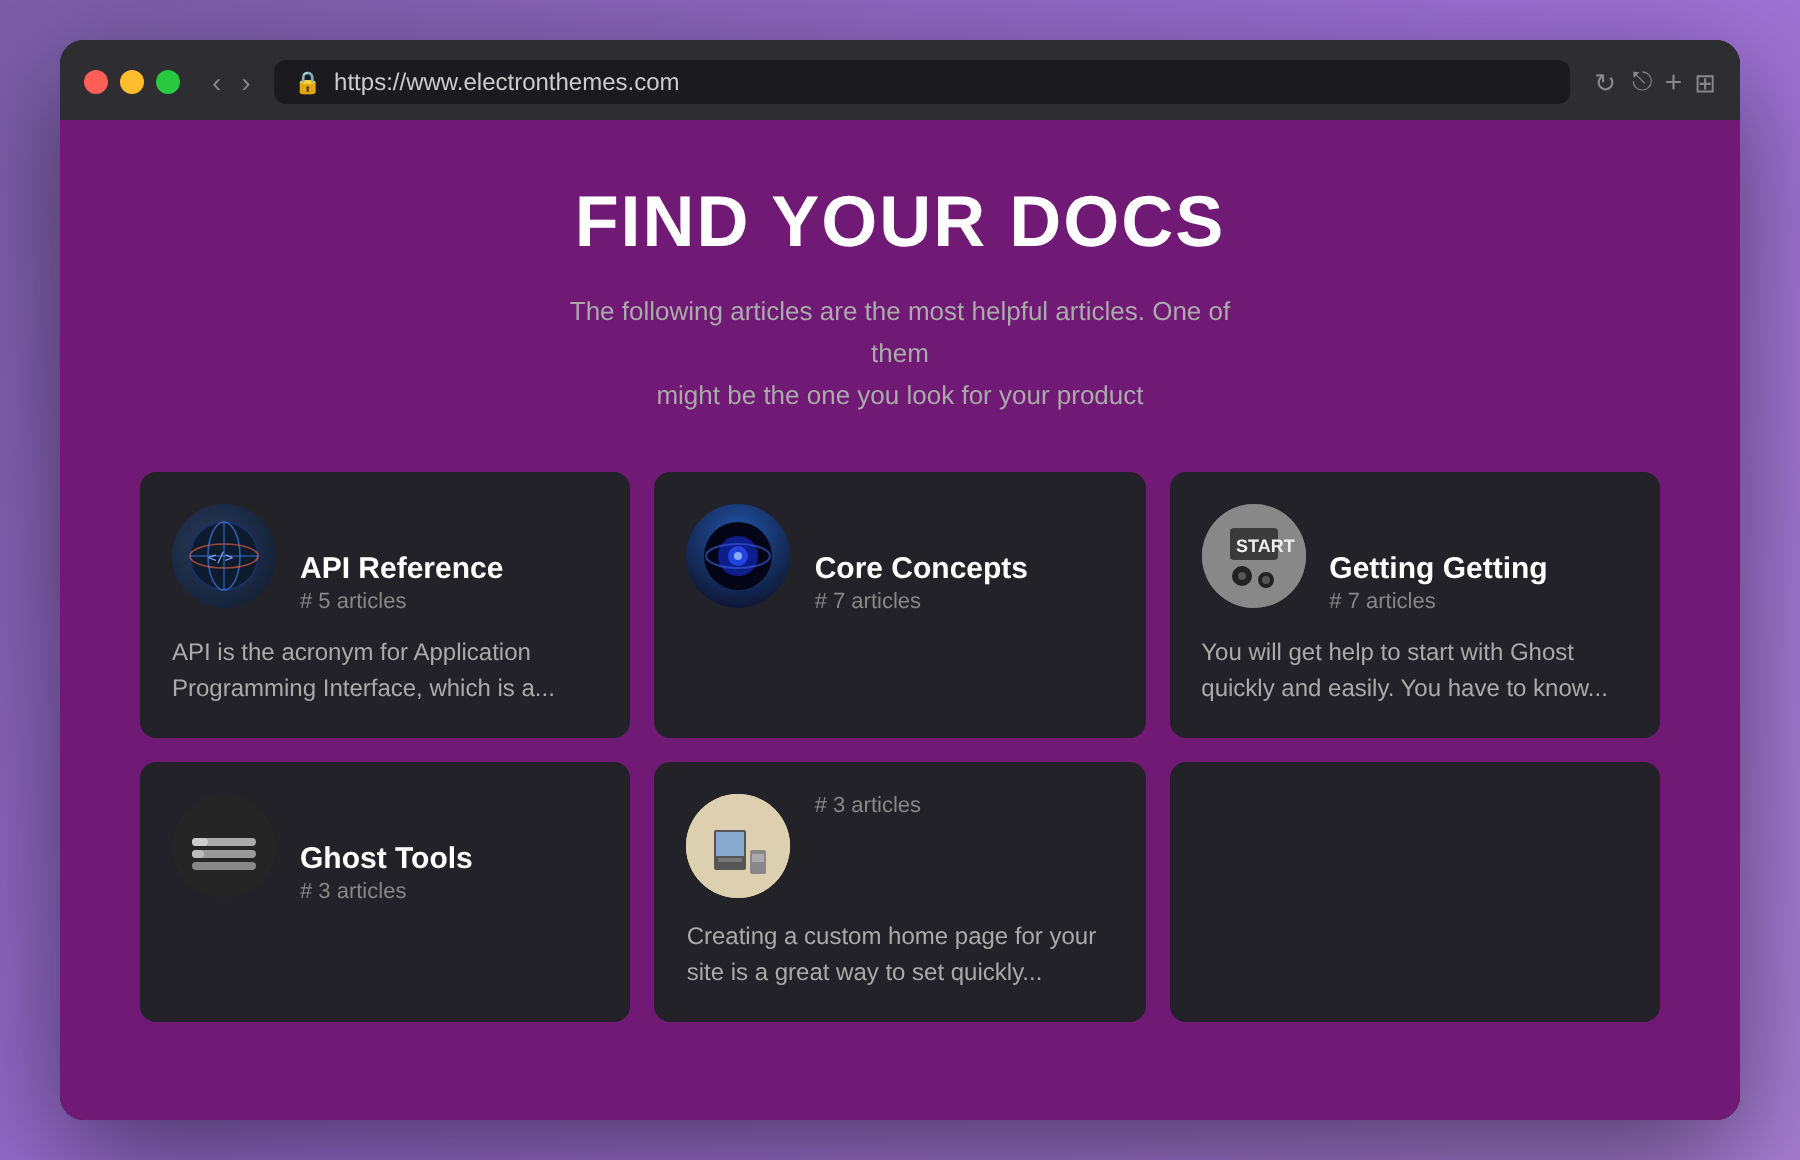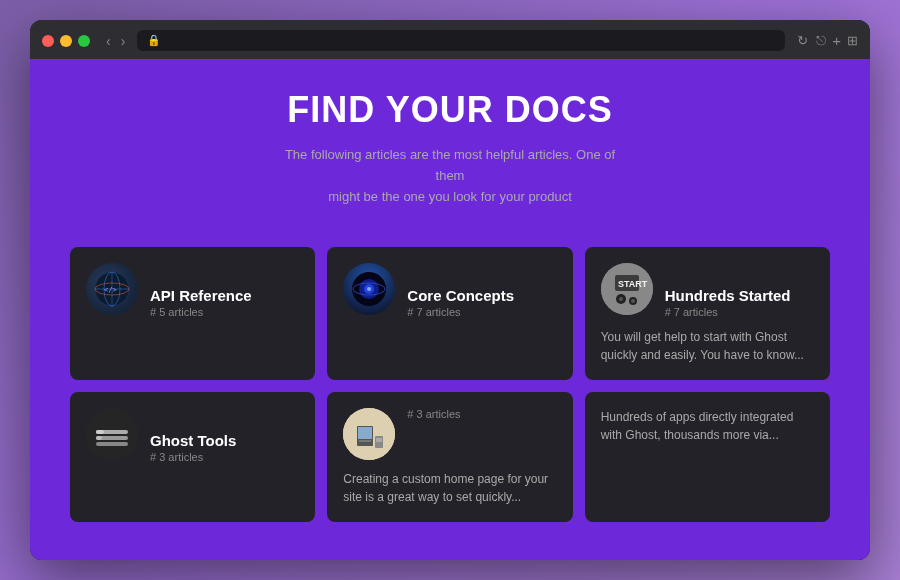--- a/index.html
+++ b/index.html
@@ -93,21 +93,21 @@
     .browser-actions {
       display: flex;
       gap: 6px;
       align-items: center;
       color: #888;
       font-size: 14px;
     }
 
     .browser-content {
       flex: 1;
-      background: #6d28d9;
+      background: #701a75;
       overflow-y: auto;
       display: flex;
       flex-direction: column;
       align-items: center;
       padding: 30px 40px 30px;
     }
 
     .page-title {
       font-size: 36px;
       font-weight: 800;
@@ -115,21 +115,21 @@
       letter-spacing: 1px;
       text-transform: uppercase;
       margin-bottom: 14px;
     }
 
     .page-subtitle {
       color: #aaa;
       font-size: 13px;
       text-align: center;
       line-height: 1.6;
-      margin-bottom: 40px;
+      margin-bottom: 28px;
       max-width: 340px;
     }
 
     .cards-grid {
       display: grid;
       grid-template-columns: repeat(3, 1fr);
       gap: 12px;
       width: 100%;
     }
 
@@ -236,20 +236,21 @@
       <div class="dot dot-red"></div>
       <div class="dot dot-yellow"></div>
       <div class="dot dot-green"></div>
     </div>
     <div class="nav-arrows">
       <button class="nav-btn">‹</button>
       <button class="nav-btn">›</button>
     </div>
     <div class="address-bar">
       <span class="lock-icon">🔒</span>
+      <span class="url-text">https://www.electronthemes.com</span>
     </div>
     <button class="reload-btn">↻</button>
     <div class="browser-actions">
       <span style="font-size:13px;cursor:pointer;">⎋</span>
       <span style="font-size:15px;cursor:pointer;">+</span>
       <span style="font-size:13px;cursor:pointer;">⊞</span>
     </div>
   </div>
 
   <div class="browser-content">
@@ -271,20 +272,21 @@
               <line x1="1" y1="18" x2="35" y2="18" stroke="#4488ff" stroke-width="0.8" opacity="0.5"></line>
               <line x1="18" y1="1" x2="18" y2="35" stroke="#4488ff" stroke-width="0.8" opacity="0.5"></line>
               <text x="10" y="21" font-size="7" fill="#88aaff" font-family="monospace">&lt;/&gt;</text>
             </svg>
           </div>
           <div>
             <div class="card-title">API Reference</div>
             <div class="card-articles"># 5 articles</div>
           </div>
         </div>
+        <div class="card-description">API is the acronym for Application Programming Interface, which is a...</div>
       </div>
 
       <div class="card">
         <div class="card-header">
           <div class="icon-core">
             <svg width="36" height="36" viewBox="0 0 36 36">
               <circle cx="18" cy="18" r="17" fill="#050518"></circle>
               <circle cx="18" cy="18" r="10" fill="#1122aa" opacity="0.8"></circle>
               <circle cx="18" cy="18" r="5" fill="#2244dd"></circle>
               <circle cx="18" cy="18" r="2" fill="#88aaff"></circle>
@@ -305,21 +307,21 @@
               <circle cx="26" cy="26" r="26" fill="#888"></circle>
               <rect x="14" y="12" width="24" height="16" rx="2" fill="#333" opacity="0.9"></rect>
               <text x="17" y="24" font-size="9" font-weight="bold" fill="#eee" font-family="sans-serif">START</text>
               <circle cx="20" cy="36" r="5" fill="#222"></circle>
               <circle cx="20" cy="36" r="2" fill="#555"></circle>
               <circle cx="32" cy="38" r="4" fill="#222"></circle>
               <circle cx="32" cy="38" r="2" fill="#555"></circle>
             </svg>
           </div>
           <div>
-            <div class="card-title">Hundreds Started</div>
+            <div class="card-title">Getting Getting</div>
             <div class="card-articles"># 7 articles</div>
           </div>
         </div>
         <div class="card-description">You will get help to start with Ghost quickly and easily. You have to know...</div>
       </div>
 
       <div class="card">
         <div class="card-header">
           <div class="icon-ghost-tools">
             <svg width="52" height="52" viewBox="0 0 52 52">
@@ -351,18 +353,17 @@
             </svg>
           </div>
           <div>
             <div class="card-articles"># 3 articles</div>
           </div>
         </div>
         <div class="card-description">Creating a custom home page for your site is a great way to set quickly...</div>
       </div>
 
       <div class="card">
-        <div class="card-description">Hundreds of apps directly integrated with Ghost, thousands more via...</div>
       </div>
 
     </div>
   </div>
 </div>
 
 </body></html>

